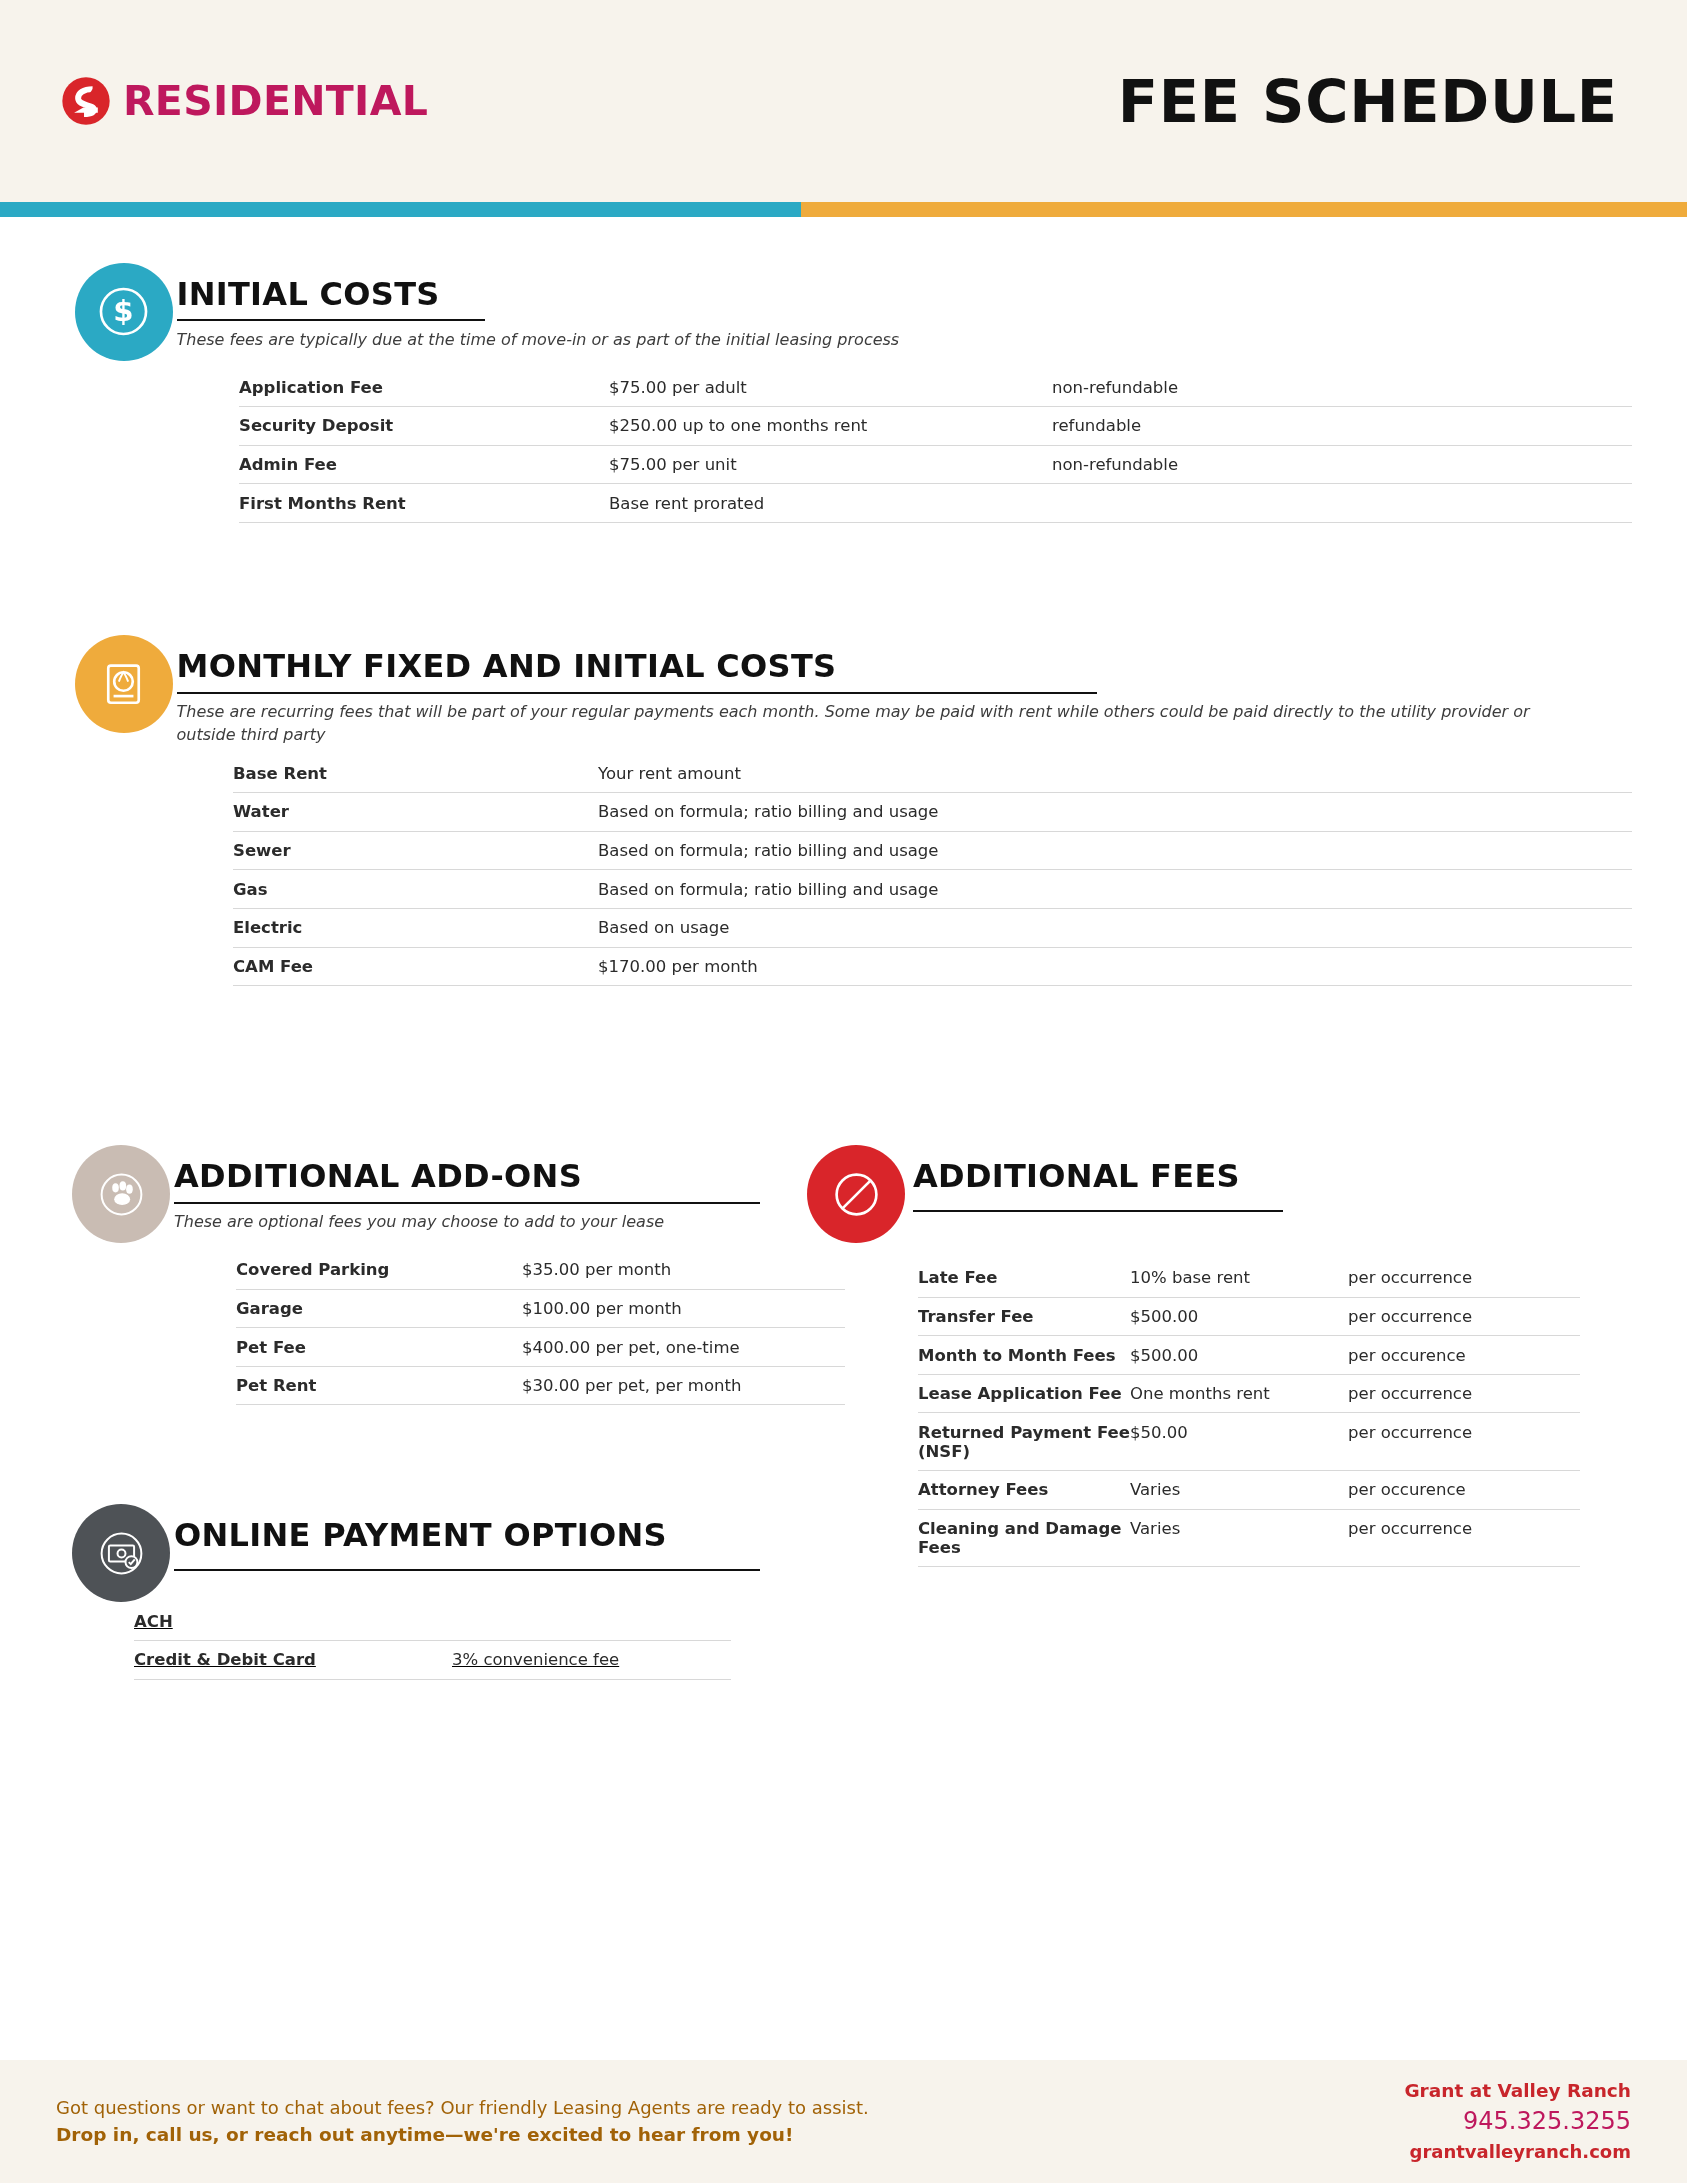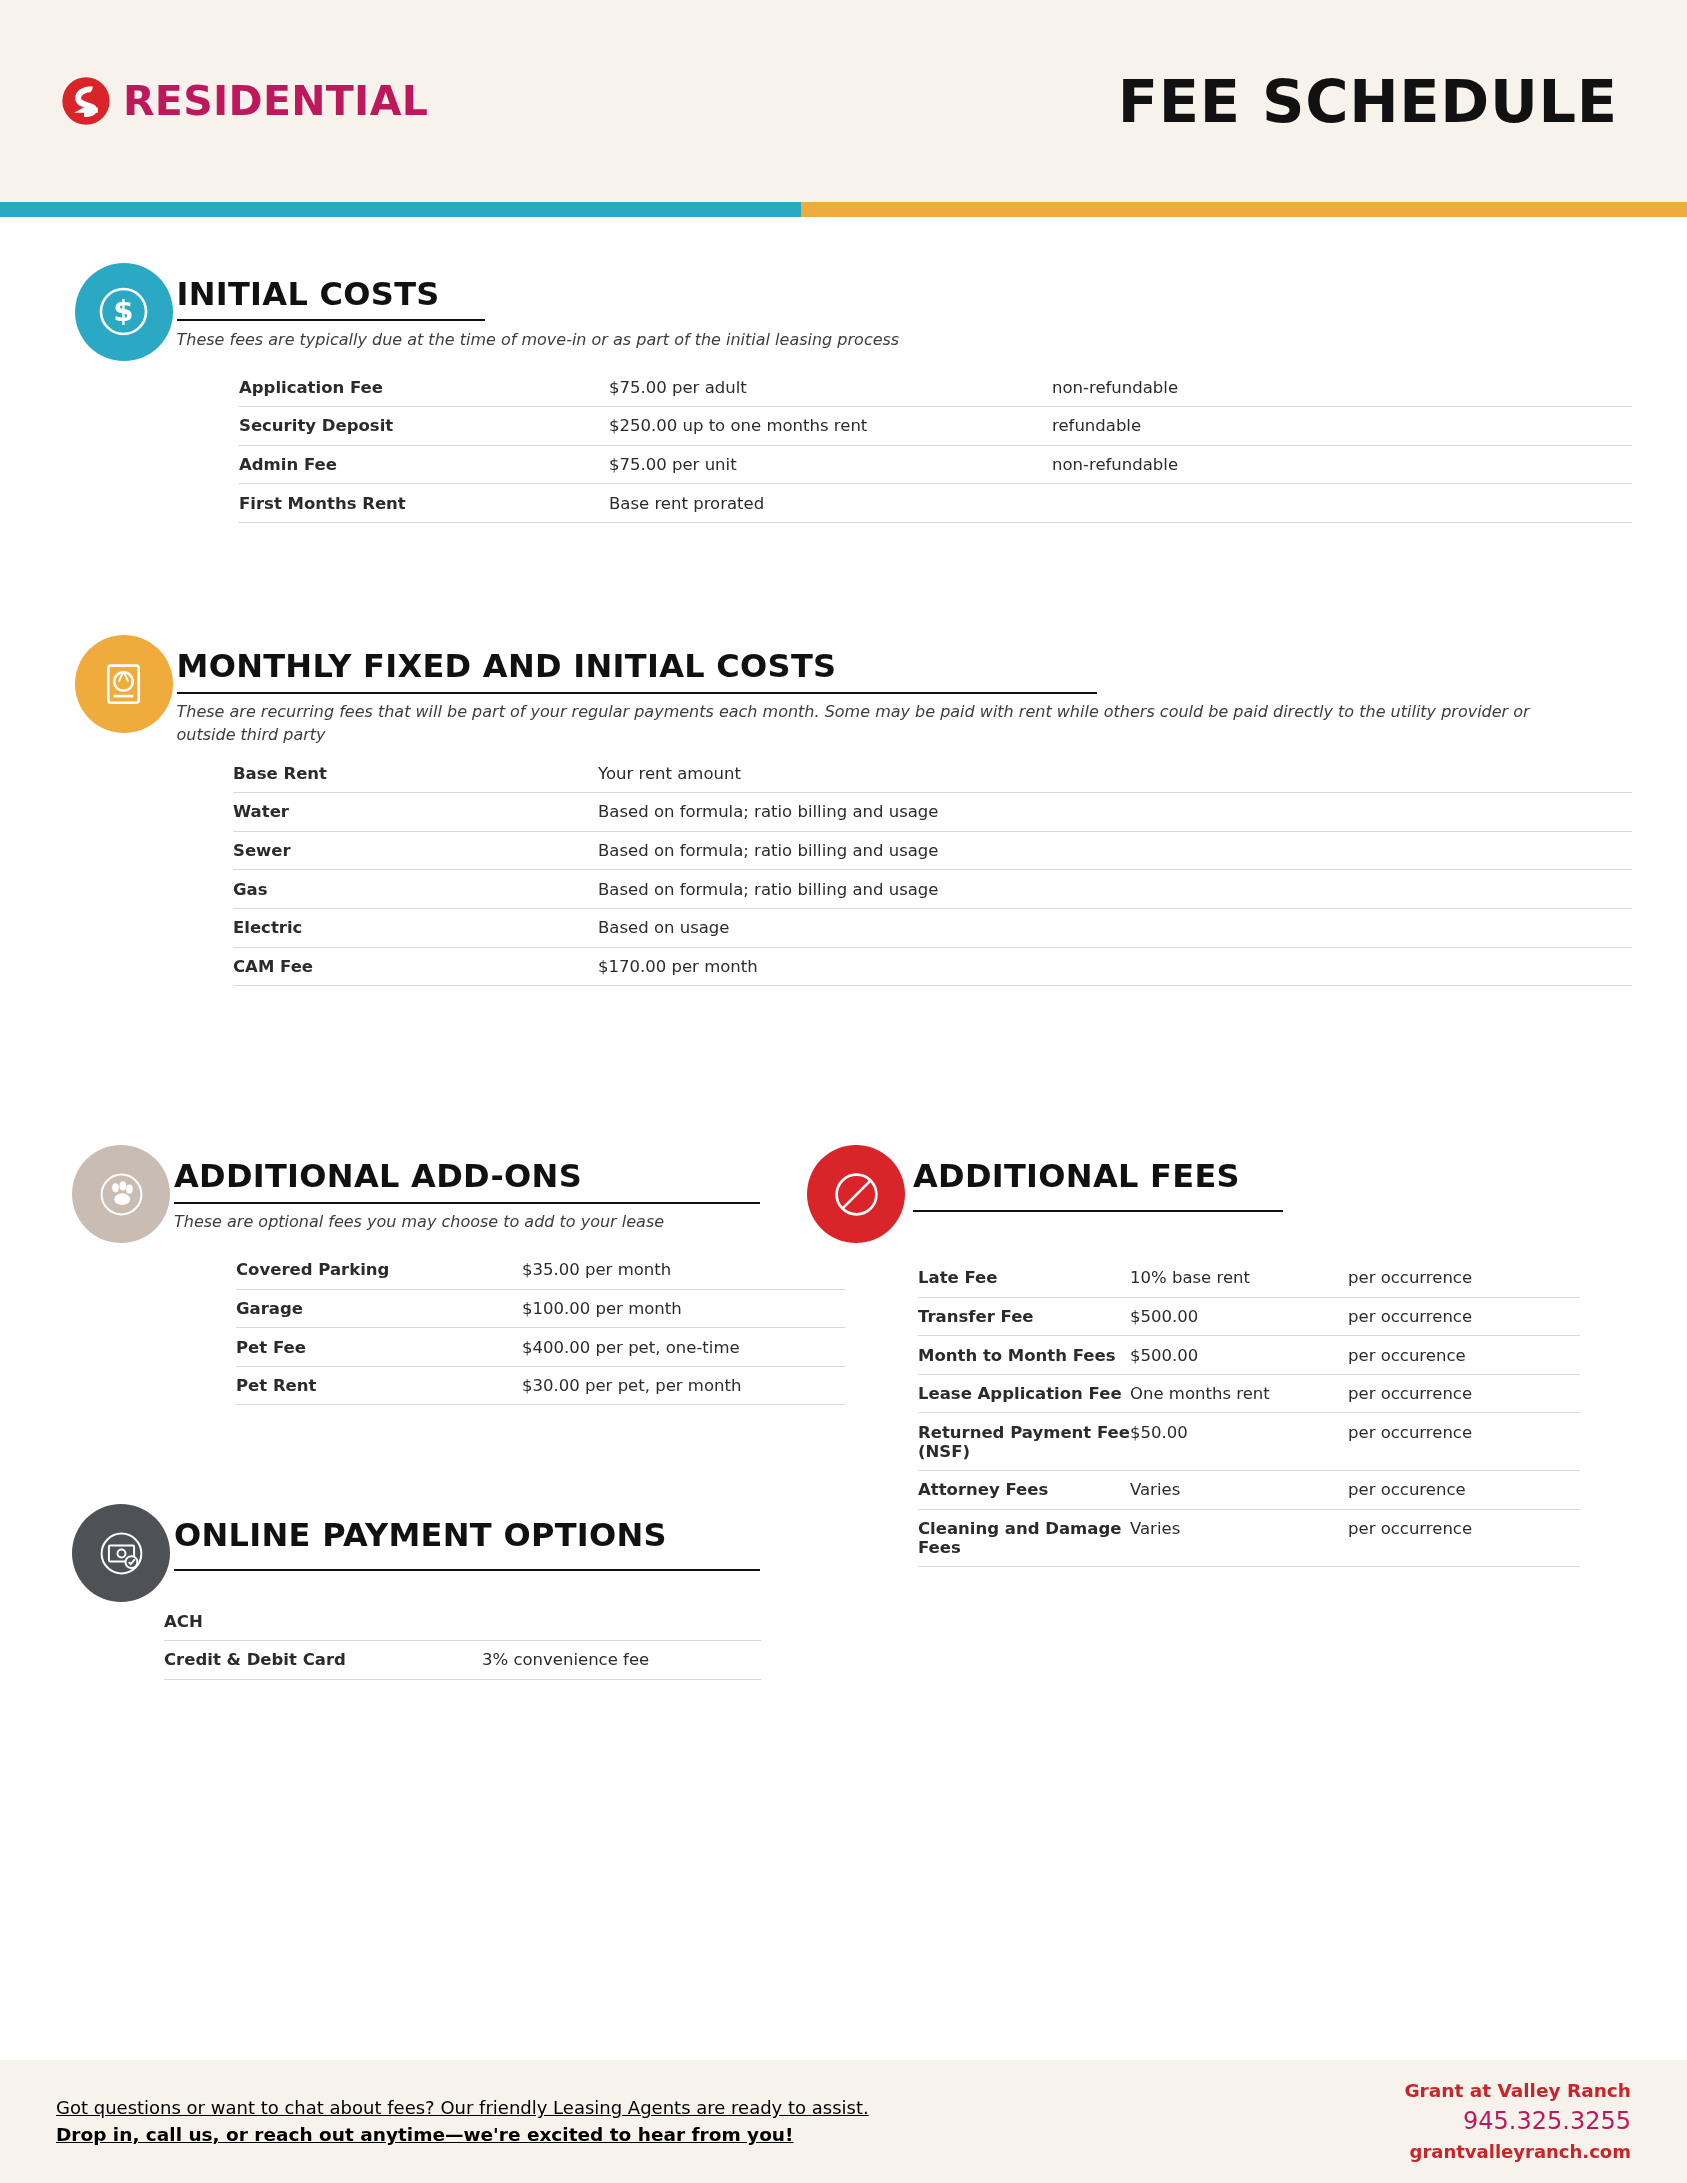--- a/index.html
+++ b/index.html
@@ -124,21 +124,21 @@
   .footer {
     position: absolute;
     left: 0; right: 0; bottom: 0;
     height: 123px;
     background: #f7f3ec;
     display: flex;
     align-items: center;
     justify-content: space-between;
     padding: 0 56px;
   }
-  .footer-left { font-size: 18px; color: #000000; line-height: 1.5; text-decoration: underline; }
+  .footer-left { font-size: 18px; color: #a16207; line-height: 1.5; }
   .footer-left .bold { font-weight: 700; font-size: 18.5px; }
   .footer-right { text-align: right; line-height: 1.45; }
   .footer-right .name { color: #c8252b; font-weight: 700; font-size: 18.5px; }
   .footer-right .phone { color: #be185d; font-size: 24px; }
   .footer-right .site { color: #c8252b; font-weight: 700; font-size: 18px; }
 </style>
 </head>
 <body>
 
 <div class="header">
@@ -300,21 +300,21 @@
               <circle cx="43" cy="43" r="6" fill="none" stroke="#ffffff" stroke-width="3"></circle>
               <circle cx="58" cy="56" r="9" fill="#4e5256" stroke="#ffffff" stroke-width="3"></circle>
               <path d="M54 56 l3 3 l6 -7" fill="none" stroke="#ffffff" stroke-width="3"></path>
             </svg>
           </div>
           <div class="sec-head-text">
             <div class="sec-title">ONLINE PAYMENT OPTIONS</div>
             <div class="sec-underline" style="width:586px; margin-top:14.6px;"></div>
           </div>
         </div>
-        <table class="fees" style="margin-left:108px; width:597px; margin-top:0;">
+        <table class="fees" style="margin-left:78px; width:597px; margin-top:0;text-decoration:underline;">
           <tbody>
               <tr>
             <td class="lbl" style="width:318px;">ACH</td>
             <td></td>
           </tr>
           <tr>
             <td class="lbl">Credit &amp; Debit Card</td>
             <td>3% convenience fee</td>
           </tr>
         </tbody>

